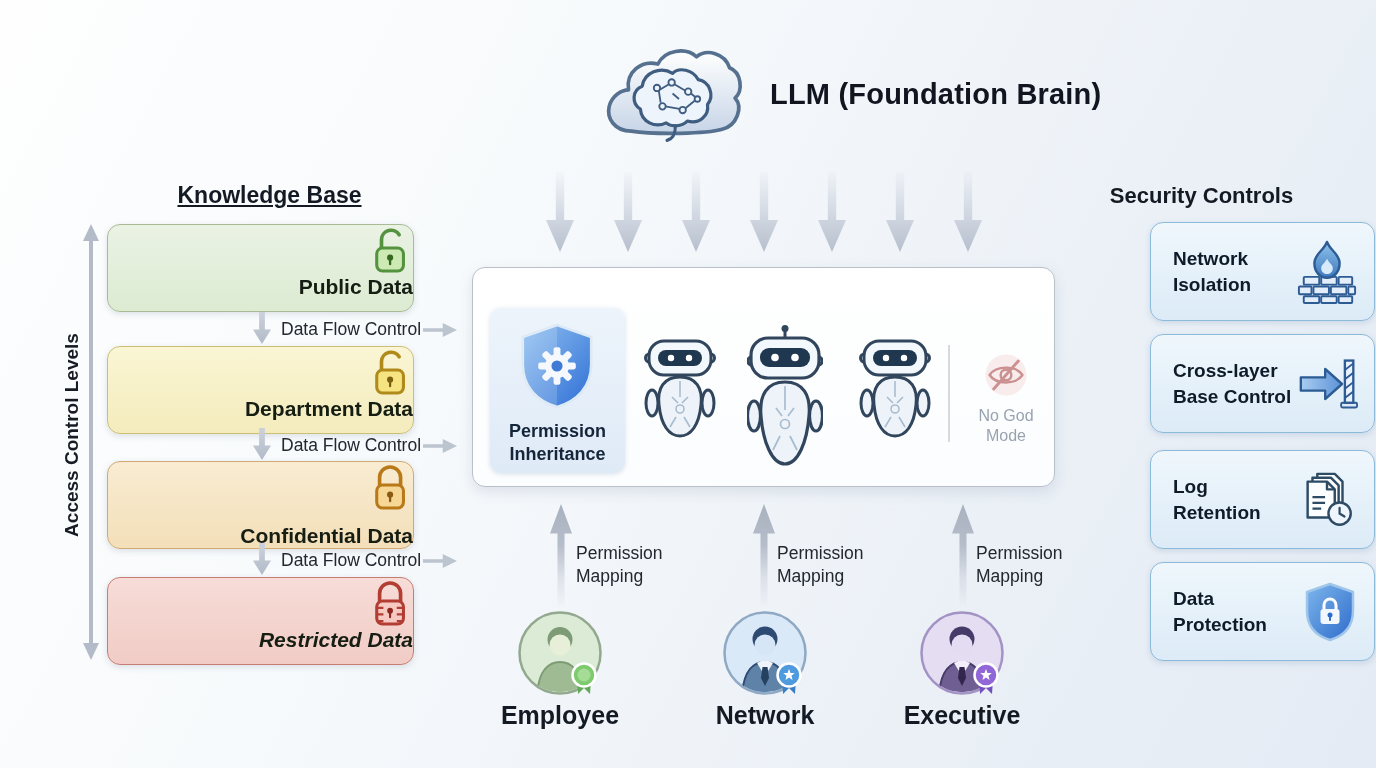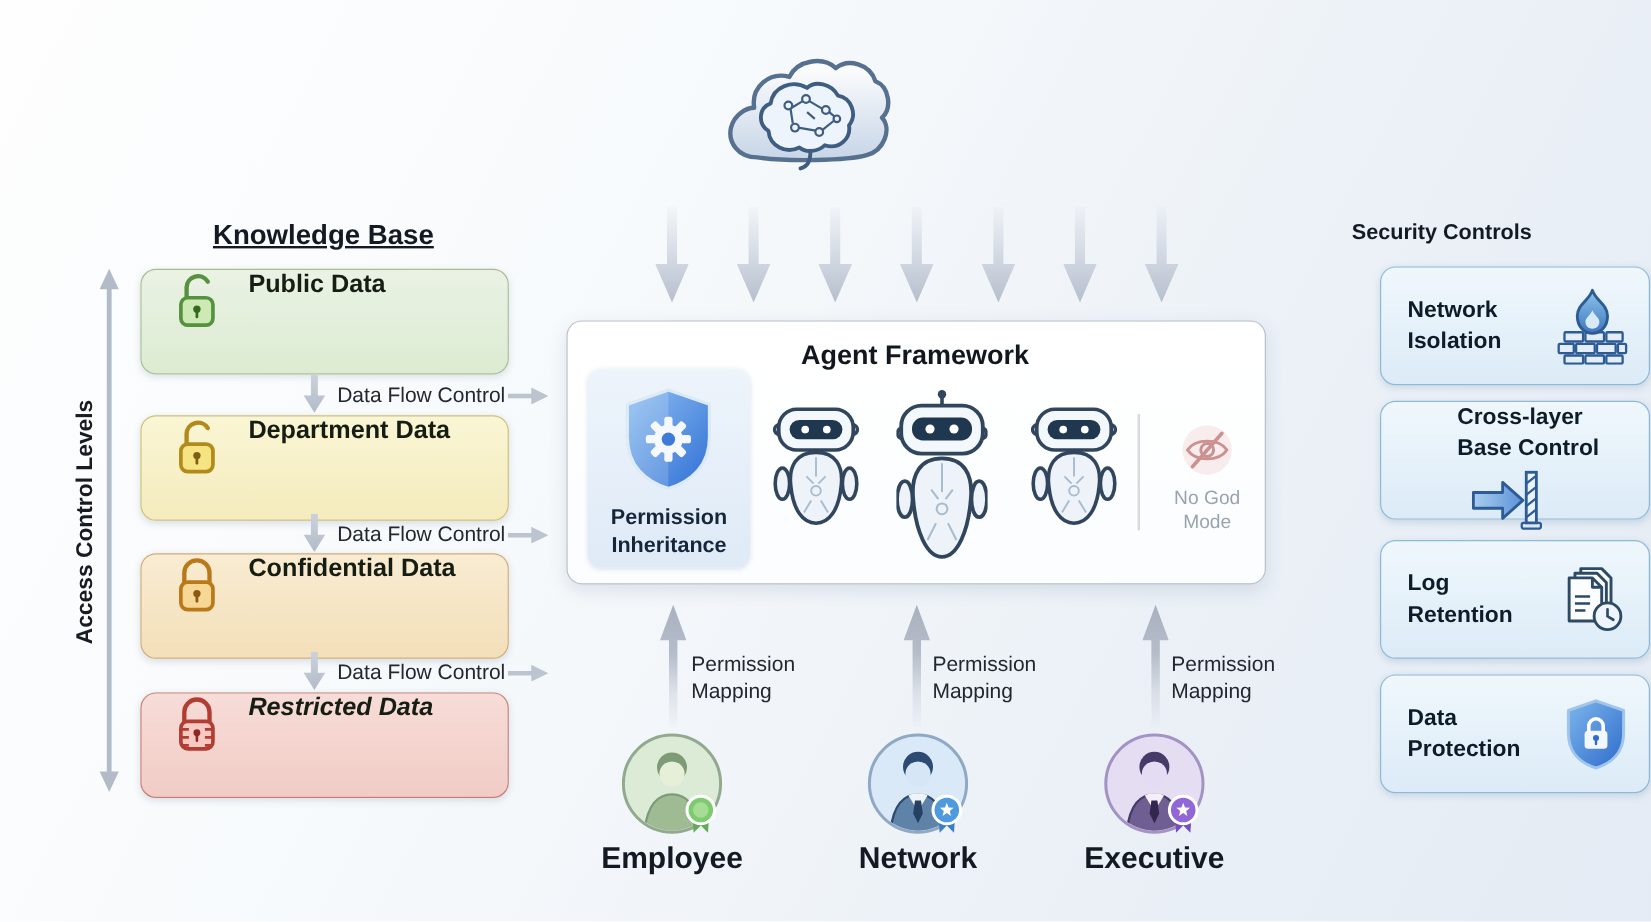--- a/index.html
+++ b/index.html
@@ -7,25 +7,25 @@
   .stage{position:relative;width:1376px;height:768px;overflow:hidden;
     background:linear-gradient(118deg,#fefefe 0%,#f7fafc 35%,#ecf1f7 68%,#e4ebf4 100%);}
   .abs{position:absolute;}
   .center{text-align:center;}
 
   
   .main-title{font-size:29px;font-weight:bold;color:#10151f;letter-spacing:.2px;}
   .col-title{font-size:23px;font-weight:bold;color:#141a23;}
 
   
-  .kb-box{left:117px;width:305px;height:86px;border-radius:13px;display:flex;align-items:flex-start;
-    box-shadow:0 2px 6px rgba(100,120,140,.2);}
+  .kb-box{left:107px;width:305px;height:86px;border-radius:13px;display:flex;align-items:flex-end;
+    box-shadow:0 2px 6px rgba(100,120,140,.2);flex-direction:column;}
   .kb-public{background:linear-gradient(180deg,#eaf2e4,#dcebd2);border:1.5px solid #a9bb95;}
   .kb-department{background:linear-gradient(180deg,#faf5d4,#f4ecbd);border:1.5px solid #ccbf74;}
-  .kb-confidential{background:linear-gradient(180deg,#f9ecd2,#f3dfb9;);border:1.5px solid #d0aa72;}
+  .kb-confidential{background:linear-gradient(180deg,#f9ecd2,#f3dfb9;);border:1.5px solid #d0aa72;gap:12px;}
   .kb-confidential{background:linear-gradient(180deg,#f9ecd2,#f3dfb9);border:1.5px solid #d0aa72;}
   .kb-restricted{background:linear-gradient(180deg,#f7dcd7,#f1ccc6);border:1.5px solid #c67d73;font-style:italic;}
   .kb-box .lock{margin-left:27px;flex:0 0 auto;}
   .kb-box .kb-label{margin-left:20px;font-size:21px;font-weight:bold;color:#161d12;}
 
   
   .arr-down-sm{width:18px;height:32px;background:linear-gradient(180deg,#ccd2dc,#b2bbc9);
     clip-path:polygon(34% 0,66% 0,66% 55%,100% 55%,50% 100%,0 55%,34% 55%);}
   .arr-right-sm{width:34px;height:14px;background:#bcc4d0;
     clip-path:polygon(0 37%,58% 37%,58% 0,100% 50%,58% 100%,58% 63%,0 63%);}
@@ -81,20 +81,21 @@
     </g>
     <g stroke="#3f5d80" stroke-width="2" fill="#eef4fb">
       <circle cx="62" cy="52" r="3.5"></circle>
         <circle cx="78" cy="46" r="3.5"></circle>
         <circle cx="96" cy="56" r="3.5"></circle>
       <circle cx="68" cy="72" r="3.5"></circle>
         <circle cx="90" cy="76" r="3.5"></circle>
         <circle cx="106" cy="64" r="3"></circle>
     </g>
   </svg>
+  <div class="abs main-title" style="left:770px;top:78px;">LLM (Foundation Brain)</div>
 
   <div class="abs arr-down-lg" style="left:546px;top:172px;"></div>
   <div class="abs arr-down-lg" style="left:614px;top:172px;"></div>
   <div class="abs arr-down-lg" style="left:682px;top:172px;"></div>
   <div class="abs arr-down-lg" style="left:750px;top:172px;"></div>
   <div class="abs arr-down-lg" style="left:818px;top:172px;"></div>
   <div class="abs arr-down-lg" style="left:886px;top:172px;"></div>
   <div class="abs arr-down-lg" style="left:954px;top:172px;"></div>
 
   <div class="abs col-title center" style="left:117px;top:182px;width:305px;text-decoration:underline;">Knowledge Base</div>
@@ -153,21 +154,20 @@
   </div>
 
   <svg class="abs" style="left:81px;top:222px;" width="20" height="440" viewBox="0 0 20 440">
     <line x1="10" y1="15" x2="10" y2="425" stroke="#b3bbc8" stroke-width="4"></line>
     <polygon points="10,2 2,19 18,19" fill="#b3bbc8"></polygon>
     <polygon points="10,438 2,421 18,421" fill="#b3bbc8"></polygon>
   </svg>
   <div class="abs axis-label" style="left:-78px;top:424px;">Access Control Levels</div>
 
   <div class="abs af-box"></div>
-  <div class="abs af-title center">Agent Framework</div>
 
   <div class="abs perm-tile">
     <svg class="abs" style="left:26px;top:12px;" width="82" height="92" viewBox="0 0 96 104">
       <defs>
         <linearGradient id="ps1" x1="0" y1="0" x2="1" y2="1">
           <stop offset="0" stop-color="#8fc0f0"></stop>
             <stop offset="1" stop-color="#2f6fd6"></stop>
         </linearGradient>
       </defs>
       <path d="M48 4 L88 18 V50 C88 77 71 93 48 100 C25 93 8 77 8 50 V18 Z" fill="url(#ps1)" stroke="#dce9f6" stroke-width="3" stroke-linejoin="round"></path>
@@ -254,21 +254,21 @@
     <circle cx="28" cy="28" r="25" fill="#f9ecec"></circle>
     <path d="M8 28 C16 16 40 16 48 28 C40 40 16 40 8 28 Z" fill="none" stroke="#cb9191" stroke-width="3" stroke-linejoin="round"></path>
     <circle cx="28" cy="28" r="6.5" fill="none" stroke="#cb9191" stroke-width="3"></circle>
     <line x1="43" y1="11" x2="13" y2="45" stroke="#cb9191" stroke-width="3.5" stroke-linecap="round"></line>
   </svg>
   <div class="abs ngm-label" style="left:966px;top:406px;width:80px;">
     <div>No God</div>
     <div>Mode</div>
   </div>
 
-  <div class="abs col-title center" style="left:1090px;top:183px;width:223px;font-size:18px;">Security Controls</div>
+  <div class="abs col-title center" style="left:1090px;top:183px;width:223px;font-size:22px;">Security Controls</div>
 
   <div class="abs sc-box" style="top:222px;">
     <div class="sc-label">
       <div>Network</div>
       <div>Isolation</div>
     </div>
     <svg class="sc-icon" width="62" height="64" viewBox="0 0 64 66">
       <defs>
         <linearGradient id="fw1" x1="0" y1="0" x2="0" y2="1">
           <stop offset="0" stop-color="#8ec4ec"></stop>
@@ -285,21 +285,21 @@
           <rect x="54" y="48" width="7" height="8" rx="1"></rect>
         <rect x="8" y="58" width="16" height="7" rx="1"></rect>
           <rect x="26" y="58" width="16" height="7" rx="1"></rect>
           <rect x="44" y="58" width="14" height="7" rx="1"></rect>
       </g>
       <path d="M32 2 C35 11 45 14 45 24 C45 33 39 39 32 39 C25 39 19 33 19 24 C19 14 29 11 32 2 Z" fill="url(#fw1)" stroke="#2d5b94" stroke-width="2.5" stroke-linejoin="round"></path>
       <path d="M32 19 C34 24 38 25 38 29 C38 33 35 35 32 35 C29 35 26 33 26 29 C26 25 30 24 32 19 Z" fill="#d8eaf9"></path>
     </svg>
   </div>
 
-  <div class="abs sc-box" style="top:334px;flex-direction:column;">
+  <div class="abs sc-box" style="top:334px;">
     <div class="sc-label">
       <div>Cross-layer</div>
       <div>Base Control</div>
     </div>
     <svg class="sc-icon" width="60" height="60" viewBox="0 0 64 64">
       <defs>
         <linearGradient id="fb1" x1="0" y1="0" x2="1" y2="0">
           <stop offset="0" stop-color="#a9cdf0"></stop>
             <stop offset="1" stop-color="#5c92d8"></stop>
         </linearGradient>

